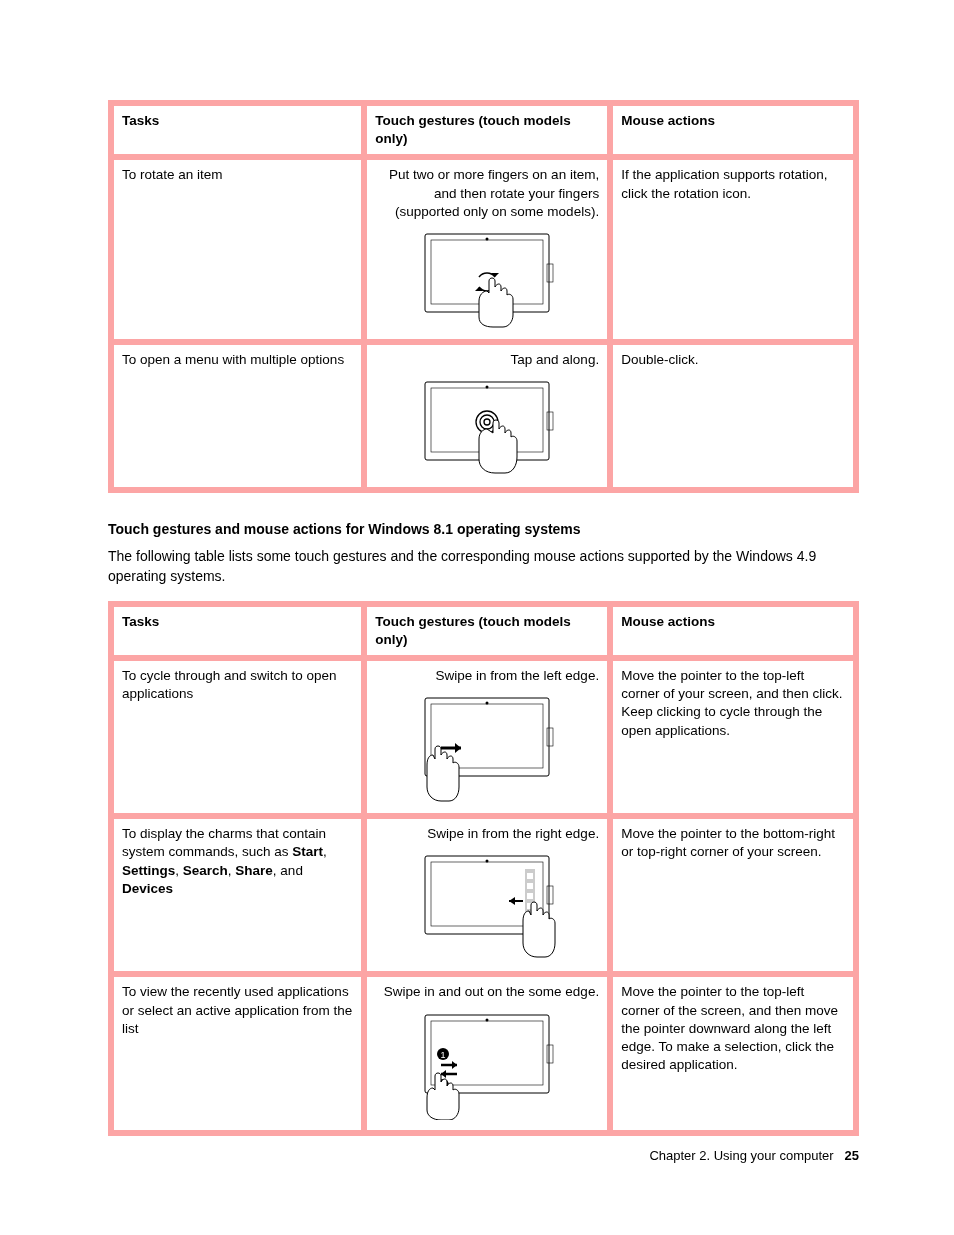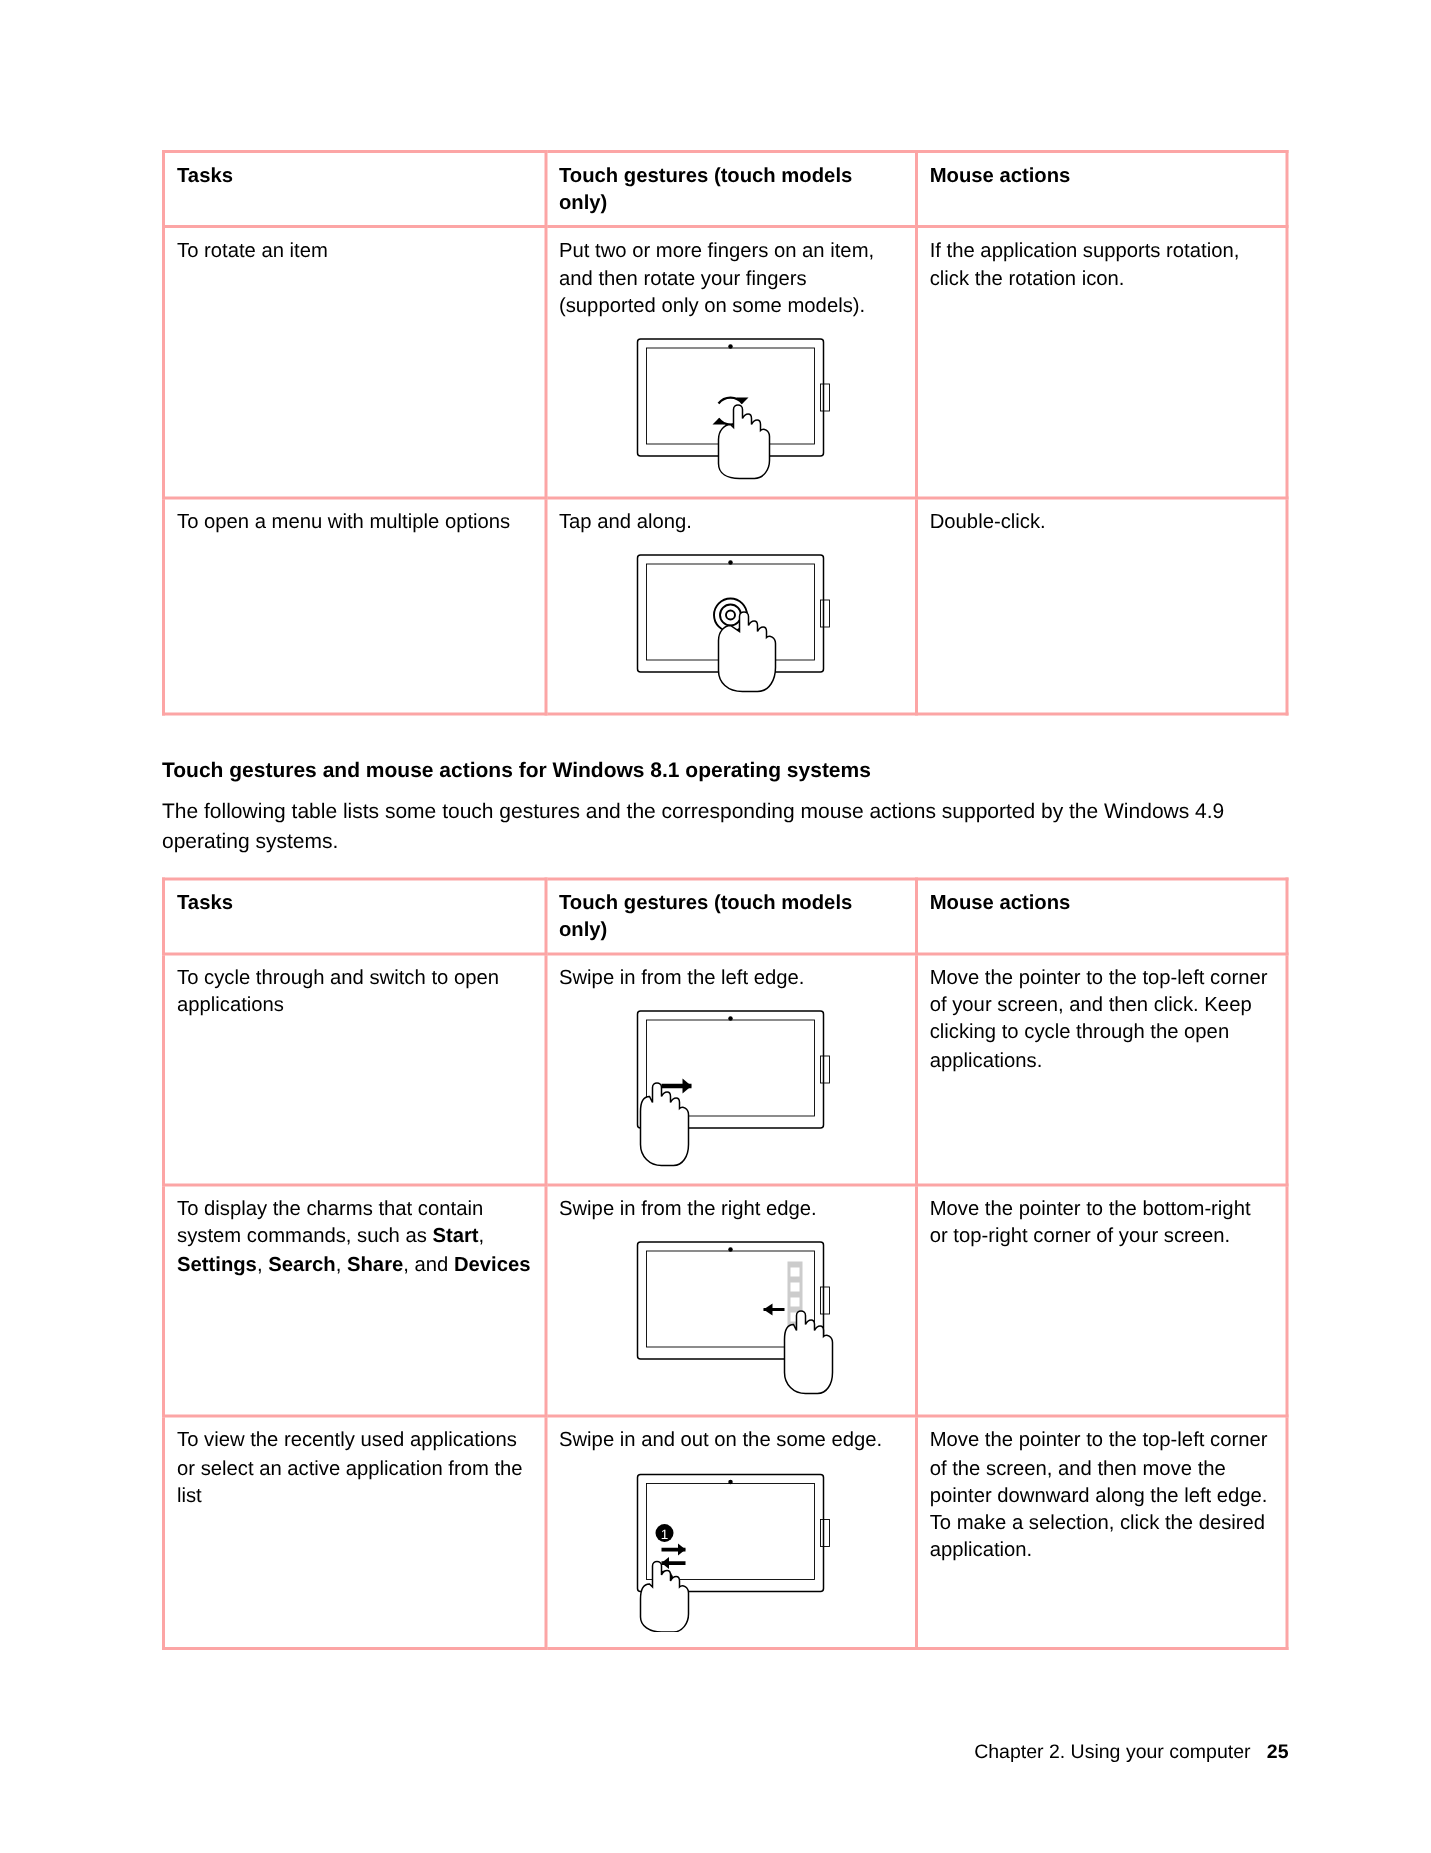--- a/index.html
+++ b/index.html
@@ -16,56 +16,56 @@
   }
   .page {
     padding: 100px 95px 60px 108px;
   }
   table {
     border-collapse: collapse;
     width: 100%;
     margin-bottom: 28px;
   }
   th, td {
-    border: 2px solid #fca5a5;
+    border: 6px solid #fca5a5;
     padding: 6px 8px;
     vertical-align: top;
     text-align: left;
     font-size: 13.5px;
     line-height: 1.35;
   }
   th {
     font-weight: bold;
   }
   .col-tasks { width: 34%; }
   .col-gestures { width: 33%; }
   .col-mouse { width: 33%; }
   .gesture-cell {
-    text-align: left;
+    text-align: right;
   }
   .illustration {
     margin: 8px auto 4px auto;
     display: block;
     width: 140px;
     height: auto;
   }
   .section-heading {
     font-weight: bold;
     font-size: 14px;
     margin: 0 0 10px 0;
   }
   .paragraph {
     font-size: 14px;
     margin: 0 0 14px 0;
     line-height: 1.4;
   }
   .note-label { font-weight: bold; }
   .footer {
     position: absolute;
-    bottom: 60px;
+    bottom: 72px;
     right: 95px;
     font-size: 13px;
   }
   .footer .page-num { font-weight: bold; }
   .hand-illus { stroke:#000; stroke-width:1; fill:#fff; }
 </style>
 </head>
 <body>
 
 <div class="page">

